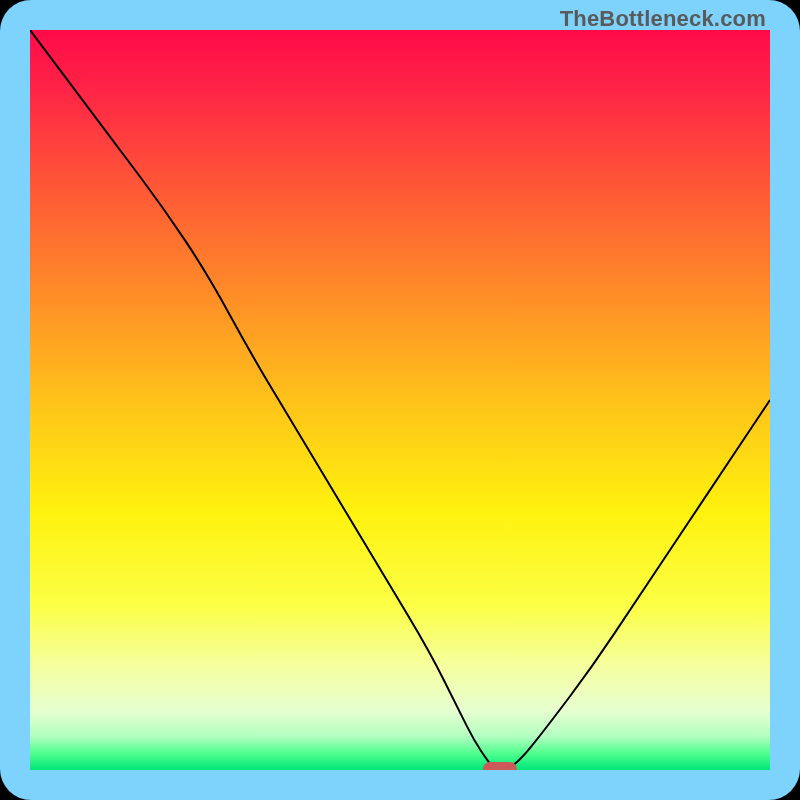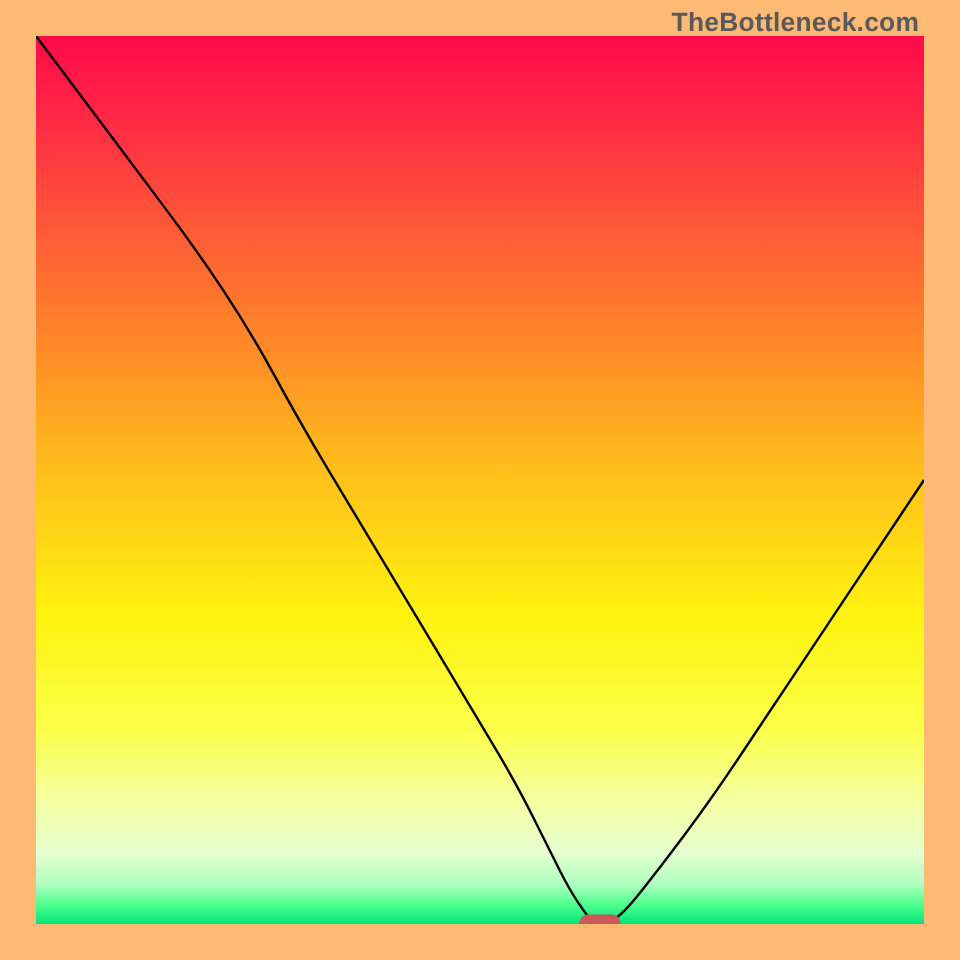--- a/index.html
+++ b/index.html
@@ -7,21 +7,22 @@
     padding: 0;
     width: 800px;
     height: 800px;
     overflow: hidden;
     background: #000;
   }
   .chart-wrap {
     position: relative;
     width: 800px;
     height: 800px;
-    background: #fdba74;
+    background: #7dd3fc;
+    border-radius: 31px;
   }
   .plot-area {
     position: absolute;
     left: 30px;
     top: 30px;
     width: 740px;
     height: 740px;
   }
   .gradient-bg {
     position: absolute;

